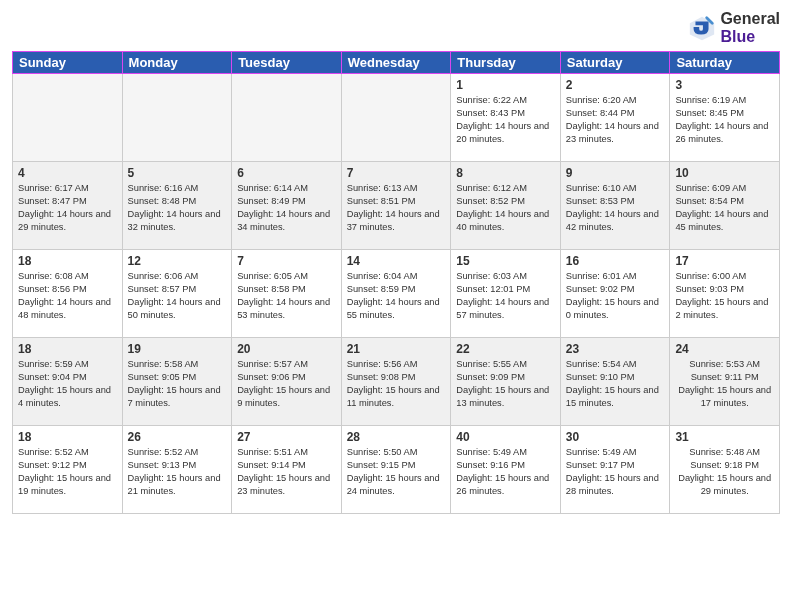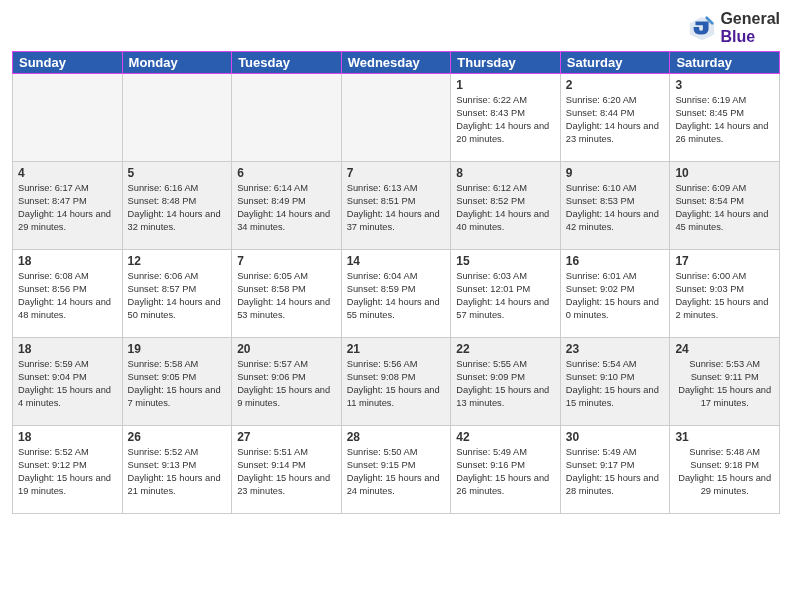--- a/index.html
+++ b/index.html
@@ -306,21 +306,21 @@
 Sunset: 9:14 PM
 Daylight: 15 hours and 23 minutes.</div>
           </td>
           <td>
             <div class="day-number">28</div>
             <div class="day-info" style="white-space: pre-line;">Sunrise: 5:50 AM
 Sunset: 9:15 PM
 Daylight: 15 hours and 24 minutes.</div>
           </td>
           <td>
-            <div class="day-number">42</div>
+            <div class="day-number">40</div>
             <div class="day-info" style="white-space: pre-line;">Sunrise: 5:49 AM
 Sunset: 9:16 PM
 Daylight: 15 hours and 26 minutes.</div>
           </td>
           <td>
             <div class="day-number">30</div>
             <div class="day-info" style="white-space: pre-line;">Sunrise: 5:49 AM
 Sunset: 9:17 PM
 Daylight: 15 hours and 28 minutes.</div>
           </td>

